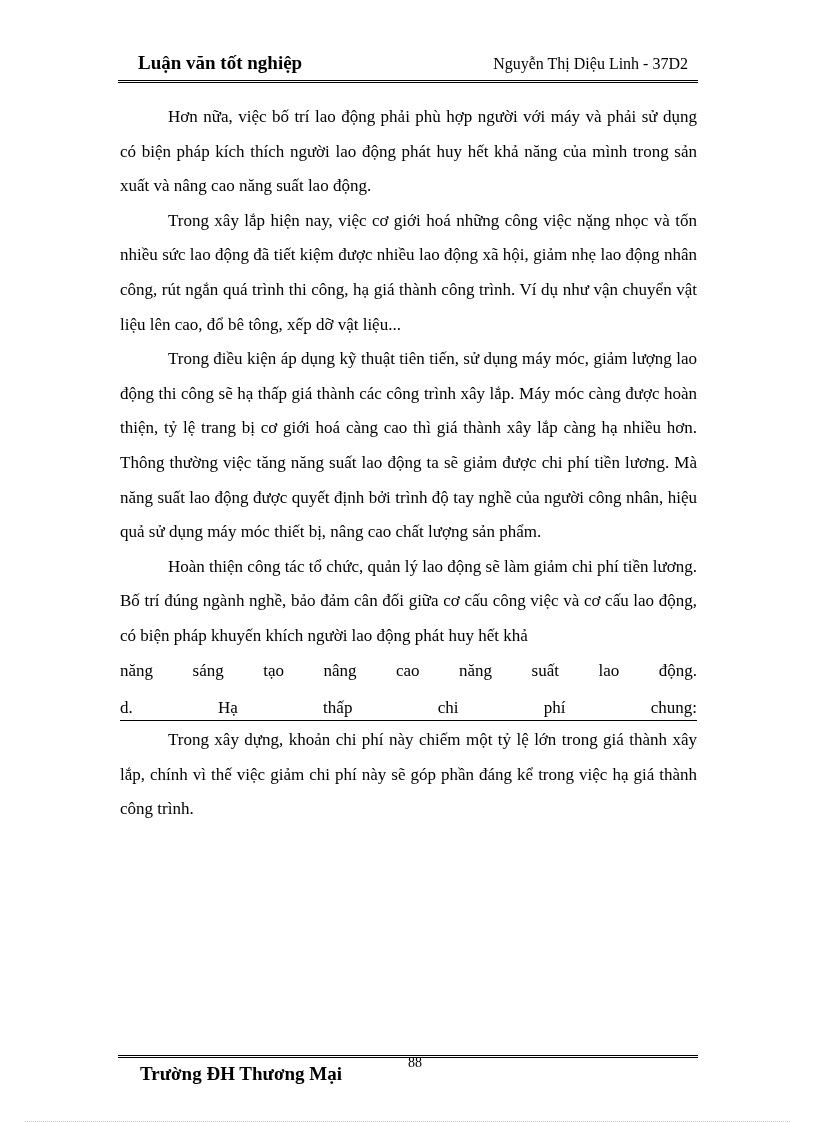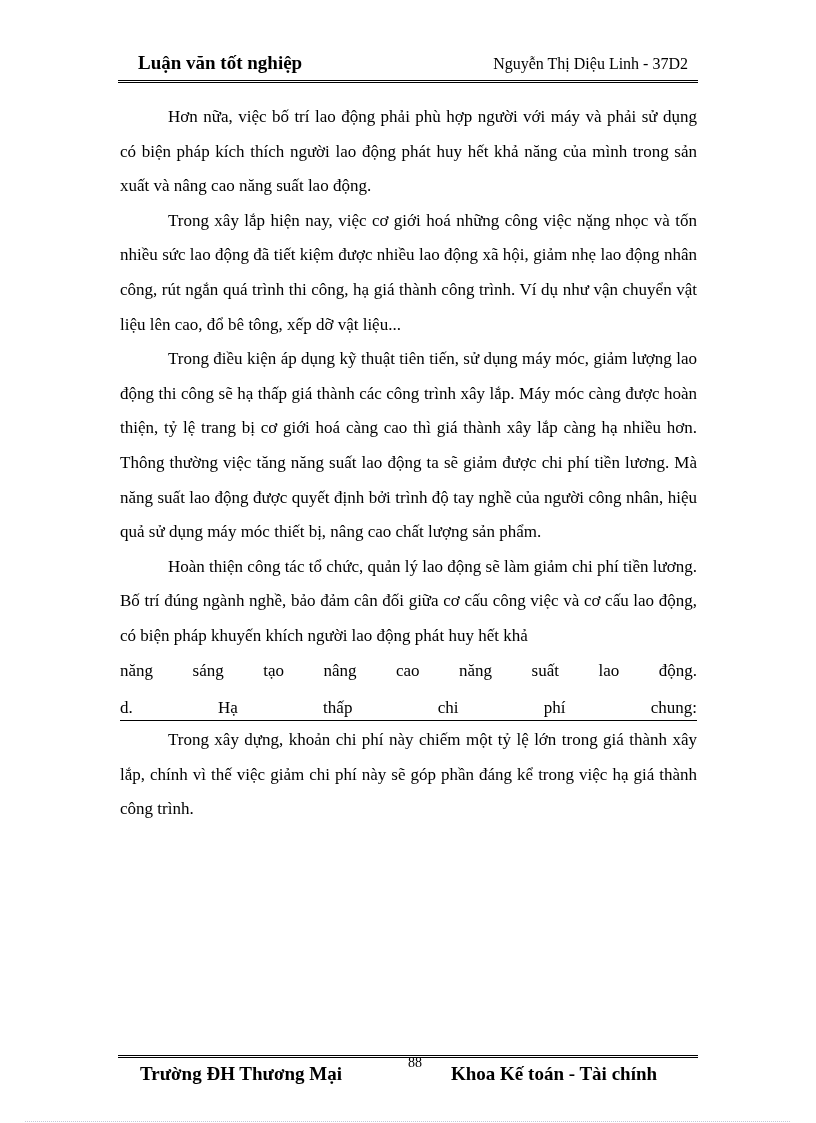--- a/index.html
+++ b/index.html
@@ -140,16 +140,15 @@
     <span>chi</span>
     <span>phí</span>
     <span>chung:</span>
   </div>
   <p>Trong xây dựng, khoản chi phí này chiếm một tỷ lệ lớn trong giá thành xây lắp, chính vì thế việc giảm chi phí này sẽ góp phần đáng kể trong việc hạ giá thành công trình.</p>
 </div>
 
 <div class="footer">
   <span class="left">Trường ĐH Thương Mại</span>
   <span class="pagenum">88</span>
-  <span class="right">Khoa Kế toán - Tài chính</span>
 </div>
 
 <div class="dotline"></div>
 
 </body></html>

